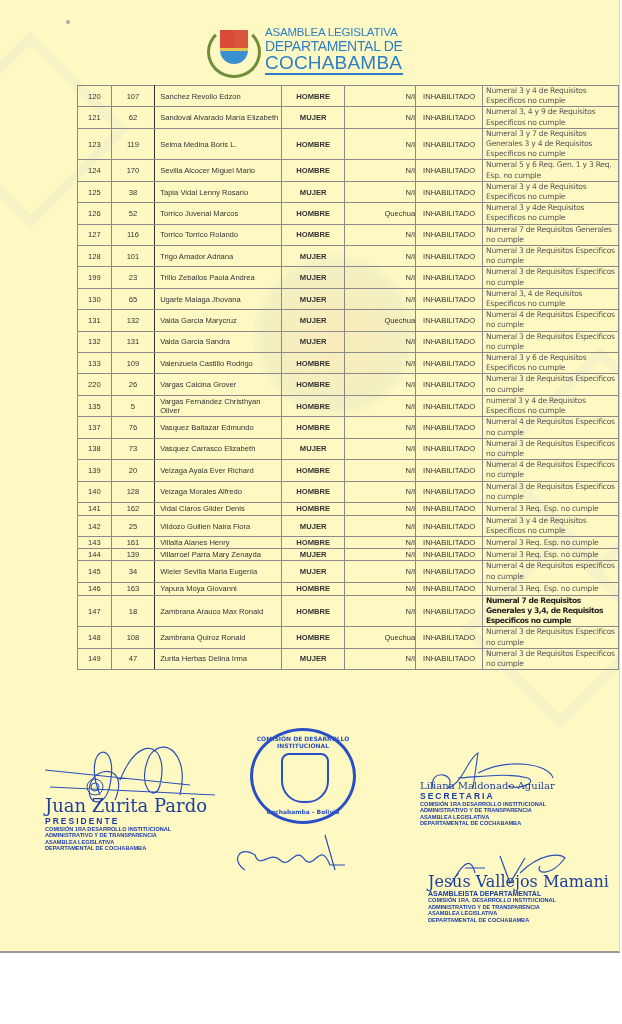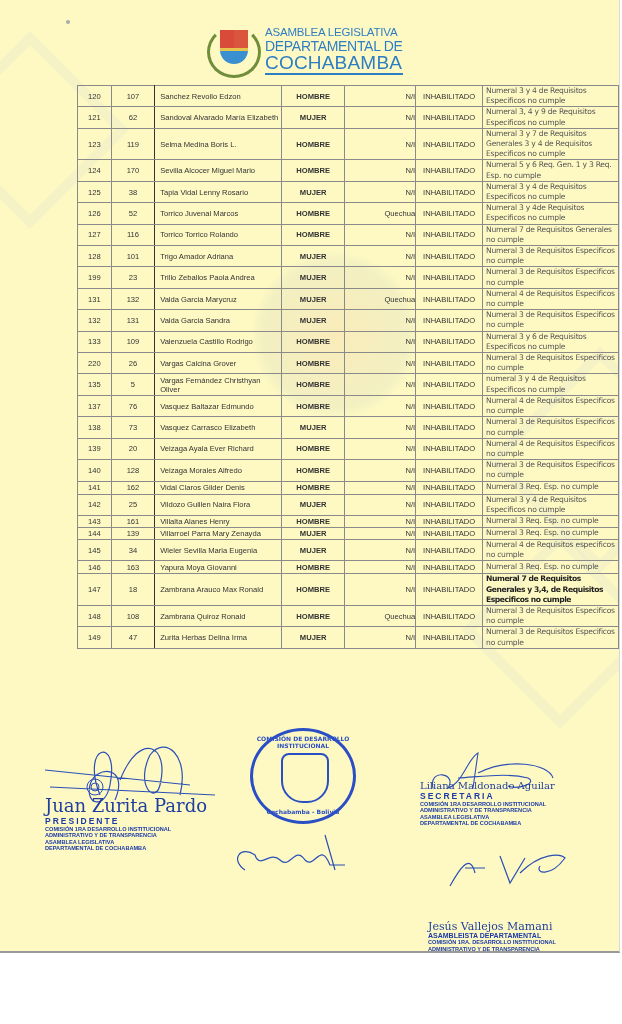--- a/index.html
+++ b/index.html
@@ -146,20 +146,29 @@
         <tr style="height: 21px;">
           <td class="c-n">199</td>
           <td class="c-id">23</td>
           <td class="c-name">Trillo Zeballos Paola Andrea</td>
           <td class="c-sex">MUJER</td>
           <td class="c-lang">N/I</td>
           <td class="c-st">INHABILITADO</td>
           <td class="c-obs">Numeral 3 de Requisitos Especificos no cumple</td>
         </tr>
         <tr style="height: 21px;">
+          <td class="c-n">130</td>
+          <td class="c-id">65</td>
+          <td class="c-name">Ugarte Malaga Jhovana</td>
+          <td class="c-sex">MUJER</td>
+          <td class="c-lang">N/I</td>
+          <td class="c-st">INHABILITADO</td>
+          <td class="c-obs">Numeral 3, 4 de Requisitos Especificos no cumple</td>
+        </tr>
+        <tr style="height: 21px;">
           <td class="c-n">131</td>
           <td class="c-id">132</td>
           <td class="c-name">Valda Garcia Marycruz</td>
           <td class="c-sex">MUJER</td>
           <td class="c-lang">Quechua</td>
           <td class="c-st">INHABILITADO</td>
           <td class="c-obs">Numeral 4 de Requisitos Especificos no cumple</td>
         </tr>
         <tr style="height: 21px;">
           <td class="c-n">132</td>
@@ -350,20 +359,20 @@
   </div>
 
   <svg class="scribble" style="left:225px;top:830px;" width="130" height="50">
     <path d="M20 40 C5 30, 15 15, 30 25 C35 40, 45 20, 55 30 C65 40, 70 15, 80 30 C90 40, 95 10, 105 35 L120 35 M100 5 L110 40" stroke="#2b4fb8" stroke-width="1.2" fill="none"></path>
   </svg>
 
   <svg class="scribble" style="left:440px;top:848px;" width="130" height="40">
     <path d="M10 38 C20 20, 30 5, 35 25 M25 20 L45 20 M60 8 L70 35 L85 10 M80 25 C100 5, 120 5, 125 10 C110 30, 95 25, 100 18" stroke="#2b4fb8" stroke-width="1.2" fill="none"></path>
   </svg>
   <div class="sig" style="left:428px;top:872px;width:150px;">
-    <div class="nm" style="font-size:11px;margin-top:48px;">Jesús Vallejos Mamani</div>
+    <div class="nm" style="font-size:16px;">Jesús Vallejos Mamani</div>
     <div class="ln" style="font-size:7px;">ASAMBLEISTA DEPARTAMENTAL</div>
     <div class="ln">COMISIÓN 1RA. DESARROLLO INSTITUCIONAL</div>
     <div class="ln">ADMINISTRATIVO Y DE TRANSPARENCIA</div>
     <div class="ln">ASAMBLEA LEGISLATIVA</div>
     <div class="ln">DEPARTAMENTAL DE COCHABAMBA</div>
   </div>
 </div>
 
 </body></html>

